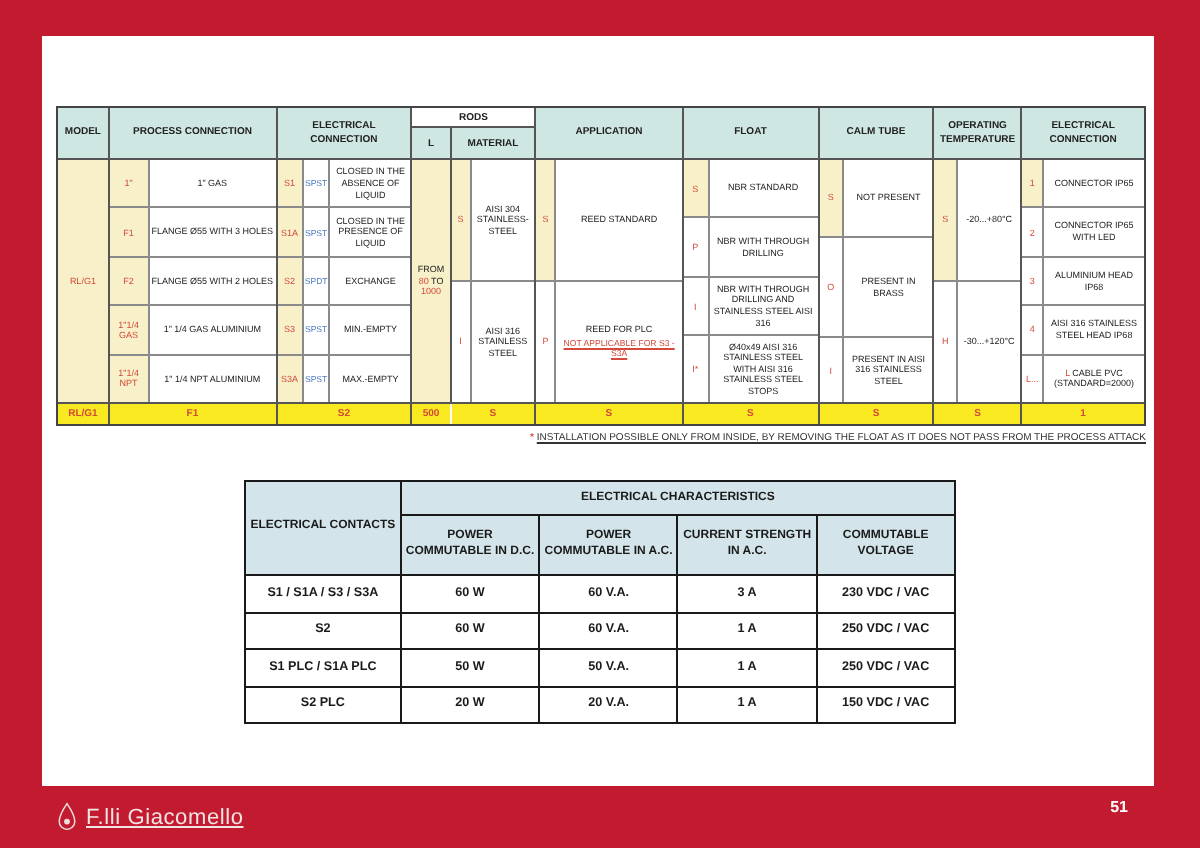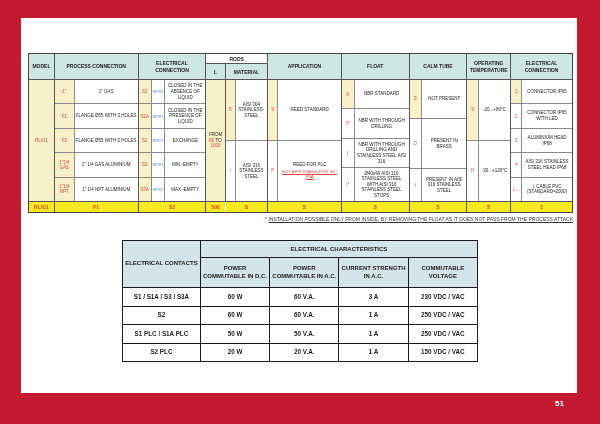--- a/index.html
+++ b/index.html
@@ -390,14 +390,21 @@
       <div class="t2-cell">20 W</div>
       <div class="t2-cell">20 V.A.</div>
       <div class="t2-cell">1 A</div>
       <div class="t2-cell">150 VDC / VAC</div>
     </div>
   </div>
 
 </div>
 
 <div class="footer">
+  <div class="brand">
+    <svg class="drop-icon" viewBox="0 0 24 32">
+      <path d="M12 1.5 C12 1.5 3.5 14 3.5 21 a8.5 8.5 0 0 0 17 0 C20.5 14 12 1.5 12 1.5 Z" fill="none" stroke="#eedede" stroke-width="1.6"></path>
+      <circle cx="12" cy="21" r="3.2" fill="#eedede"></circle>
+    </svg>
+    <span class="brand-text">F.lli Giacomello</span>
+  </div>
   <span class="pagenum">51</span>
 </div>
 
 </body></html>

